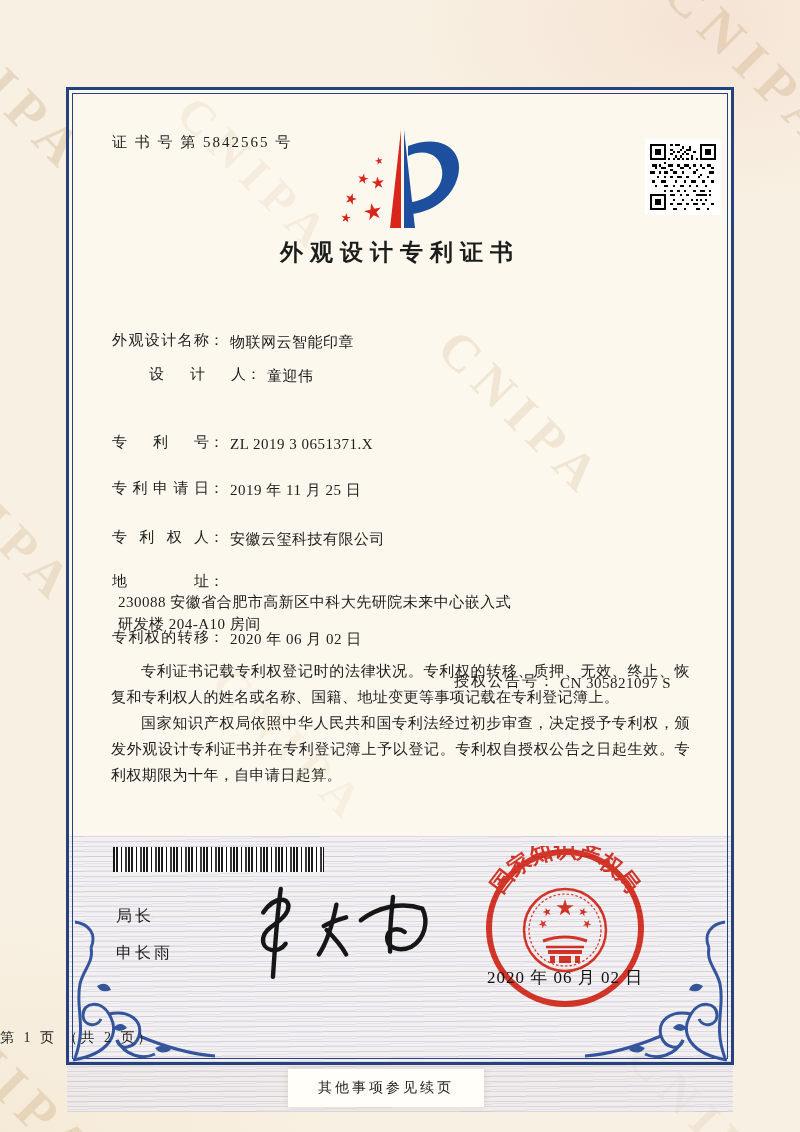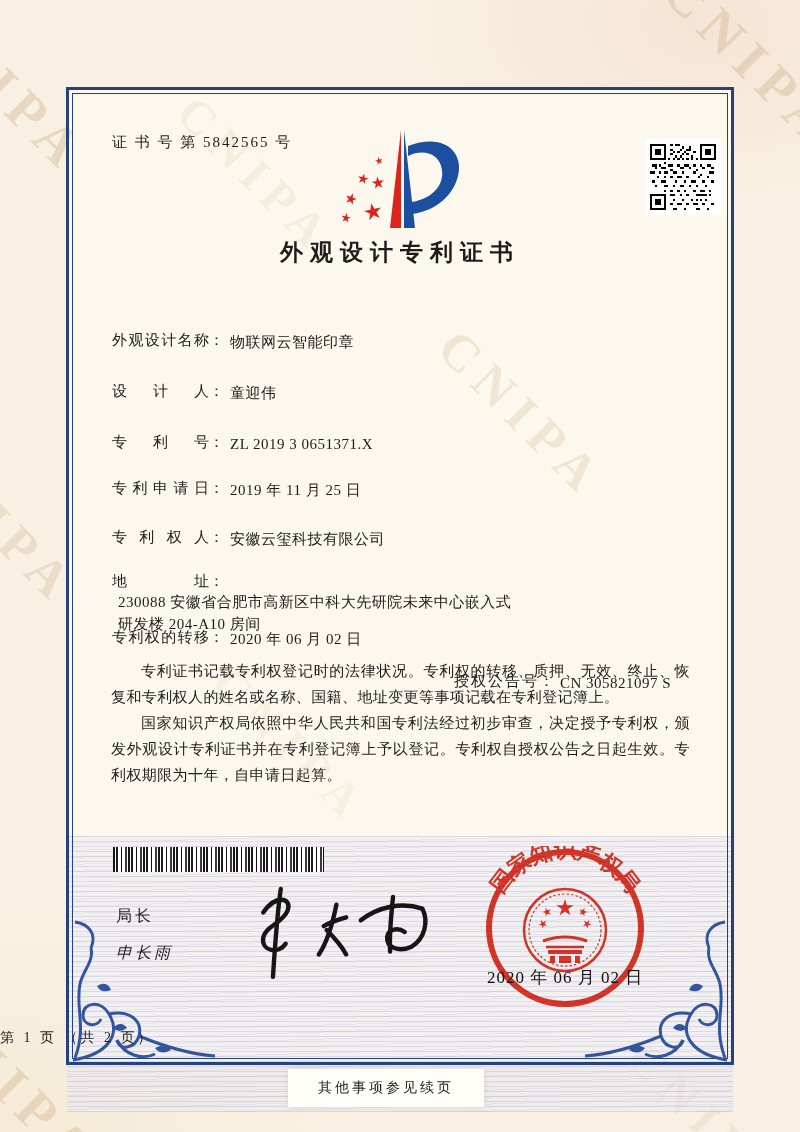--- a/index.html
+++ b/index.html
@@ -40,21 +40,21 @@
   .frow { position:absolute; left:0; white-space:normal; }
   .flabel { display:inline-block; width:97px; text-align:justify; text-align-last:justify; vertical-align:top; }
   .fvalue { display:inline-block; margin-left:6px; vertical-align:top; max-width:405px; line-height:22px; letter-spacing:.5px; }
   .fpair2 { position:absolute; left:342px; top:12px; white-space:nowrap;margin-top:32px; }
   .paras { position:absolute; left:111px; top:658px; width:579px; font-size:15px; line-height:26px;
     text-align:justify; letter-spacing:.4px; z-index:4; }
   .paras p { text-indent:2em; }
   .barcode { position:absolute; left:113px; top:847px; width:211px; height:25px; z-index:4;
     background:repeating-linear-gradient(90deg,#151515 0 2px,#fefefe 2px 3px,#1c1c1c 3px 5px,#fefefe 5px 8px,#101010 8px 9px,#fefefe 9px 12px,#3a3a3a 12px 14px,#fefefe 14px 15px); }
   .sig-title { position:absolute; left:116px; top:906px; font-size:16px; letter-spacing:3px; z-index:4; font-family:"Liberation Sans","DejaVu Sans",sans-serif; }
-  .sig-name  { position:absolute; left:116px; top:943px; font-size:16px; letter-spacing:3px; z-index:4; font-family:"Liberation Sans","DejaVu Sans",sans-serif;font-style:italic; }
+  .sig-name  { position:absolute; left:116px; top:943px; font-size:16px; letter-spacing:3px; z-index:4; font-family:"Liberation Sans","DejaVu Sans",sans-serif; }
   .signature { position:absolute; left:230px; top:882px; width:205px; height:100px; z-index:4; }
   .flourish { position:absolute; top:916px; width:152px; height:148px; z-index:4; }
   .flourish.left { left:67px; }
   .flourish.right { left:581px; transform:scaleX(-1); }
   .seal { position:absolute; left:483px; top:846px; width:164px; height:164px; z-index:5; mix-blend-mode:multiply; opacity:.93; }
   .seal-date { position:absolute; left:483px; top:966px; width:164px; text-align:center;
     font-size:17px; color:#101010; letter-spacing:1px; z-index:6; }
   .page-info { position:absolute; left:0; top:1029px; width:800px; 
     font-size:14px; letter-spacing:3px; z-index:4; }
   .note-box { position:absolute; left:288px; top:1069px; width:196px; height:38px; z-index:4;
@@ -123,21 +123,21 @@
     </g>
   </svg>
 </div>
 
 <div class="title">外观设计专利证书</div>
 
 <div class="fields">
   <div class="frow" style="top:0;">
     <span class="flabel">外观设计名称</span><span>：</span><span class="fvalue">物联网云智能印章</span>
   </div>
-  <div class="frow" style="top:51px;">
+  <div class="frow" style="top:34px;margin-left:37px;">
     <span class="flabel">设计人</span><span>：</span><span class="fvalue">童迎伟</span>
   </div>
   <div class="frow" style="top:102px;">
     <span class="flabel">专利号</span><span>：</span><span class="fvalue">ZL 2019 3 0651371.X</span>
   </div>
   <div class="frow" style="top:148px;">
     <span class="flabel">专利申请日</span><span>：</span><span class="fvalue">2019 年 11 月 25 日</span>
   </div>
   <div class="frow" style="top:197px;">
     <span class="flabel">专利权人</span><span>：</span><span class="fvalue">安徽云玺科技有限公司</span>

